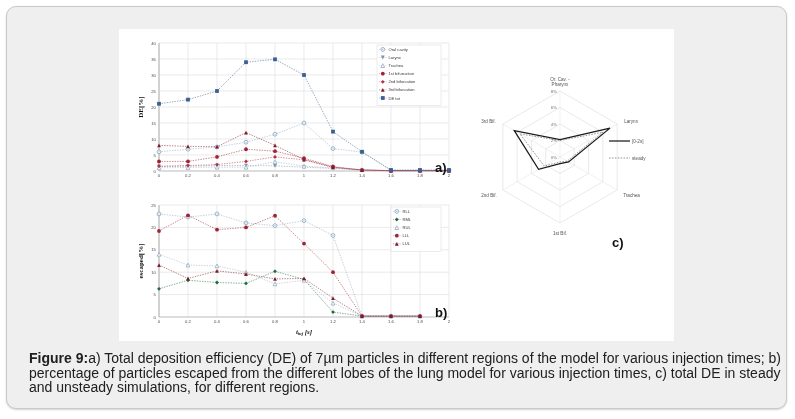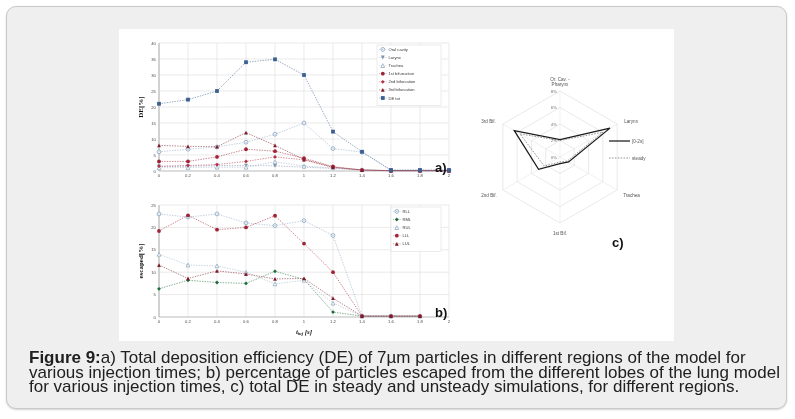--- a/index.html
+++ b/index.html
@@ -14,21 +14,21 @@
   .figure-area{
     position:absolute;left:112px;top:22px;width:359px;height:312px;
     background:#ffffff;
   }
   .figure-area-c{
     position:absolute;left:471px;top:22px;width:196px;height:312px;
     background:#ffffff;
   }
   .caption{
     position:absolute;left:22px;top:344px;width:752px;
-    font-size:17px;line-height:14.6px;color:#202020;
+    font-size:14px;line-height:14.6px;color:#202020;
     font-family:"Liberation Sans",sans-serif;
   }
   .caption b{font-weight:bold;}
   .panel-letter{
     position:absolute;font-weight:bold;font-size:13px;color:#111;
   }
   svg{display:block;}
   .gridline{stroke:#dcdcdc;stroke-width:.6;}
   .axisline{stroke:#b9b9b9;stroke-width:.8;}
   .tick{font-size:4.2px;fill:#4a4a4a;font-family:"Liberation Sans",sans-serif;}

